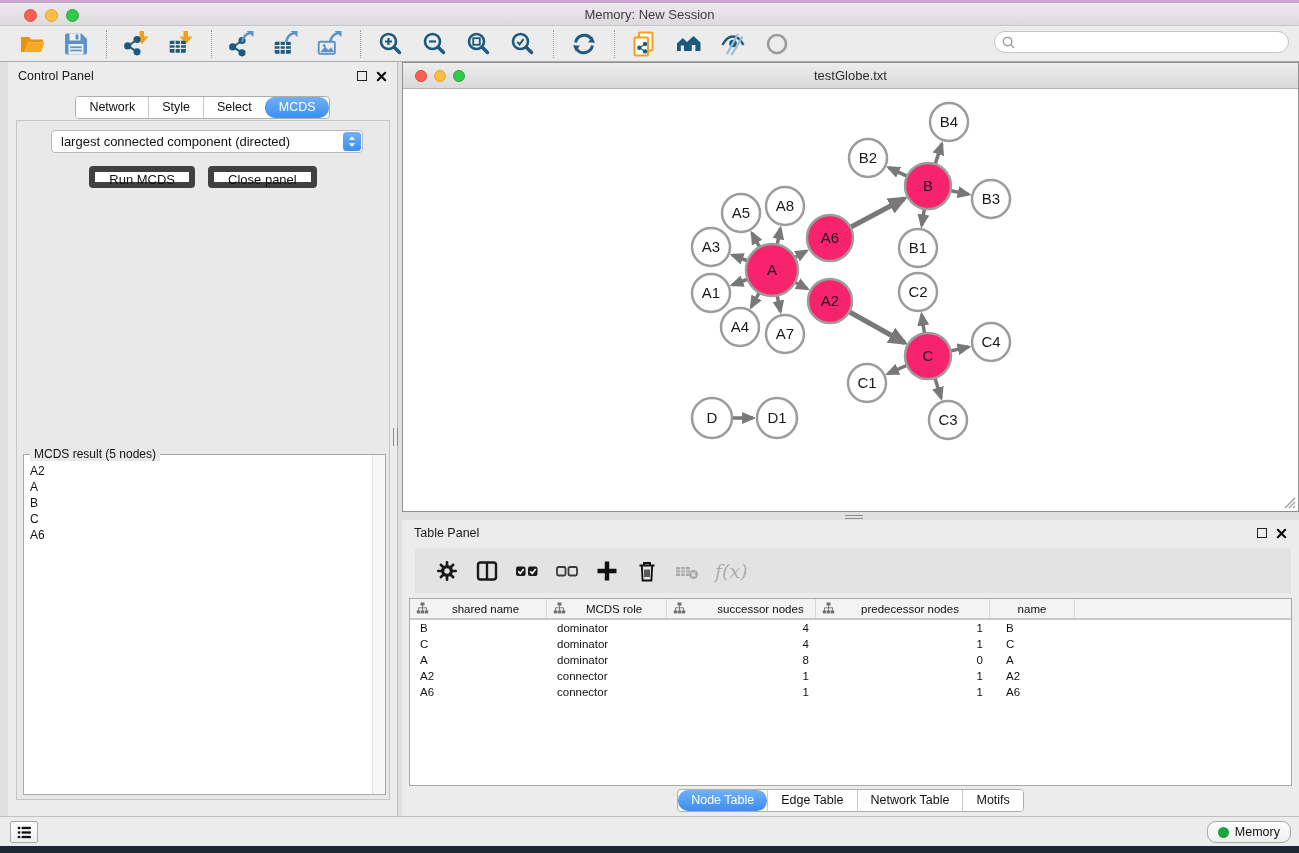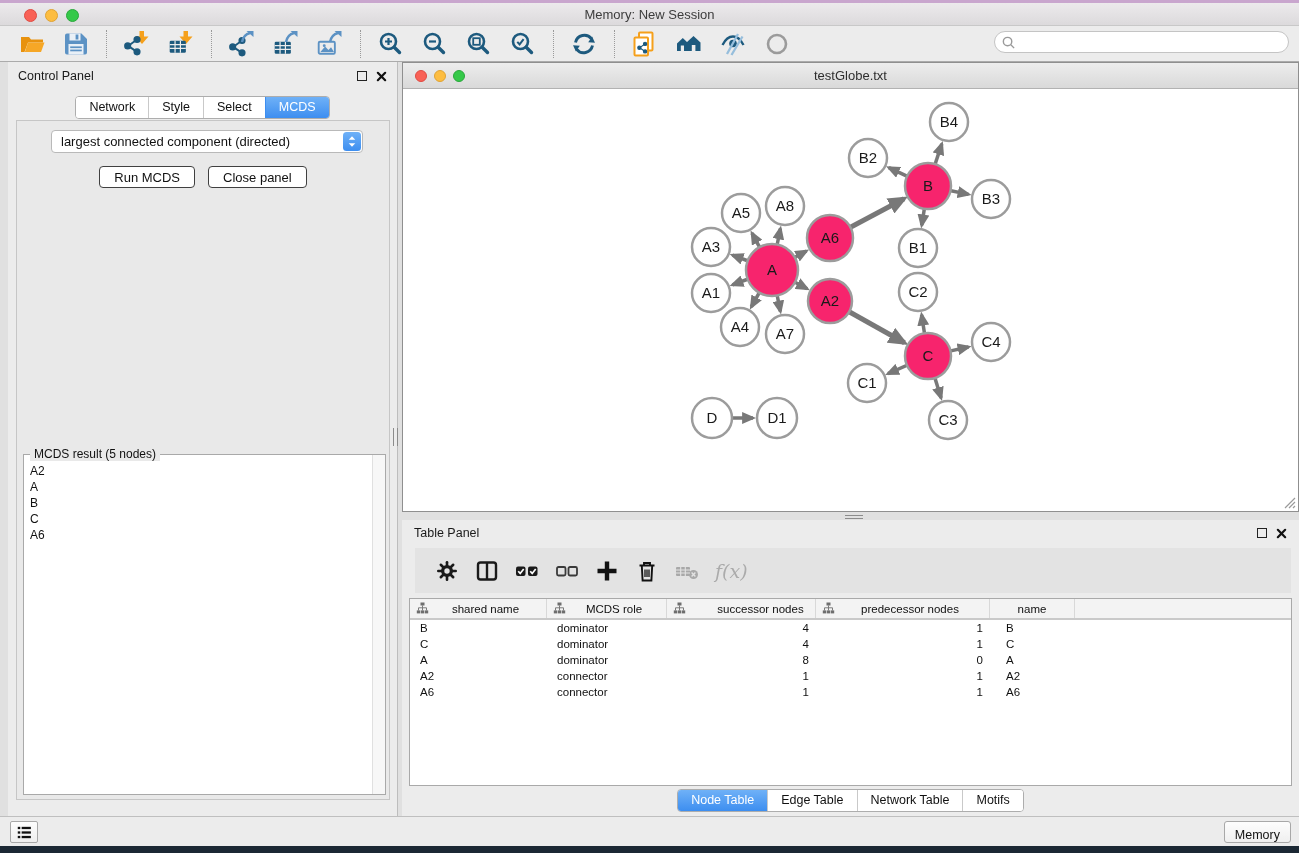--- a/index.html
+++ b/index.html
@@ -42,33 +42,33 @@
   .panel-title { font-size:12.5px; color:#1A1A1A; }
   .panel-header-icons { margin-left:auto; display:flex; align-items:center; gap:9px; }
   .float-icon { width:10px; height:10px; border:1.6px solid #222; display:inline-block; cursor:pointer; }
   .close-icon { width:11px; height:11px; display:inline-block; cursor:pointer; }
   .close-icon svg { width:11px; height:11px; display:block; }
 
   .tabs-row { display:flex; justify-content:center; margin-top:6px; }
   .seg-group { display:flex; border:1px solid #ADADAD; border-radius:4px; overflow:hidden; background:#FFF; }
   .seg-tab { padding:3px 13px; font-size:12.5px; color:#111; background:#FFF; border-left:1px solid #C9C9C9; cursor:pointer; line-height:15px; }
   .seg-tab:first-child { border-left:none; }
-  .seg-tab.active { background:linear-gradient(#6FB1F7,#3D8EF0); color:#FFF; border-left-color:#3D8EF0; }
+  .seg-tab.active { background:linear-gradient(#6FB1F7,#3D8EF0); color:#FFF; border-left-color:#3D8EF0;border-radius:10px; }
 
   .cp-body { position:absolute; left:8px; right:7px; top:58px; bottom:16px;
     background:#E9E9E9; border:1px solid #C6C6C6; }
   .opt-label { text-align:center; margin-top:13px; font-size:13px; color:#111; }
   .dropdown { margin:9px 26px 0 34px; height:23px; background:#FFF; border:1px solid #B9B9B9;
     border-radius:4px; display:flex; align-items:center; cursor:pointer; position:relative; }
   .dropdown .dd-value { flex:1; font-size:13px; padding-left:9px; color:#111; white-space:nowrap; }
   .dd-stepper { width:18px; height:19px; margin-right:1px; border-radius:3.5px;
     background:linear-gradient(#6FB1F7,#3D8EF0); display:flex; align-items:center; justify-content:center; }
   .dd-stepper svg { width:12px; height:15px; }
   .btn-row { display:flex; justify-content:center; gap:13px; margin-top:13px; }
-  .mac-btn { background:#FFF; border:1px solid #404040; border-radius:4px; height:22px;
+  .mac-btn { background:#FFF; border:6px solid #404040; border-radius:4px; height:22px;
     padding:0 14px; font-size:13px; font-family:"Liberation Sans",sans-serif; color:#111; cursor:pointer; }
 
   .result-box { position:absolute; left:6px; right:3px; top:333px; bottom:4px;
     background:#FFF; border:1px solid #A9A9A9; }
   .result-title { position:absolute; top:-8px; left:6px; background:#E9E9E9; padding:0 4px;
     font-size:12px; color:#111; }
   .result-list { position:absolute; left:0; top:4px; right:14px; bottom:0; padding:4px 6px; overflow:hidden; }
   .result-item { font-size:12px; line-height:16px; color:#111; }
   .result-scroll { position:absolute; right:0; top:0; bottom:0; width:13px; background:#F7F7F7; border-left:1px solid #E0E0E0; }
 
@@ -116,22 +116,22 @@
   .tp-tabs { position:absolute; left:0; right:0; bottom:4px; display:flex; justify-content:center; }
 
   
   .statusbar { position:absolute; left:0; top:816px; width:100%; height:30px;
     background:#ECECEC; border-top:1px solid #BFBFBF; }
   .list-btn { position:absolute; left:10px; top:4px; width:28px; height:22px;
     background:linear-gradient(#FDFDFD,#EFEFEF); border:1px solid #A8A8A8; border-radius:2px;
     display:flex; align-items:center; justify-content:center; cursor:pointer; }
   .list-btn svg { width:17px; height:17px; }
   .memory-btn { position:absolute; right:8px; top:4px; height:22px;
-    background:linear-gradient(#FDFDFD,#EFEFEF); border:1px solid #A8A8A8; border-radius:3px;
-    display:flex; align-items:center; gap:6px; padding:0 10px; font-size:12.5px; color:#111; cursor:pointer;flex-direction:column; }
+    background:linear-gradient(#FDFDFD,#EFEFEF); border:1px solid #A8A8A8; border-radius:9px;
+    display:flex; align-items:center; gap:6px; padding:0 10px; font-size:12.5px; color:#111; cursor:pointer; }
   .mem-dot { width:11px; height:11px; border-radius:50%; }
 </style>
 </head>
 <body>
 
 <div class="screen">
   <div class="strip-top" style="background: rgb(201, 166, 206);"></div>
 
   <div class="titlebar">
     <div class="lights">

